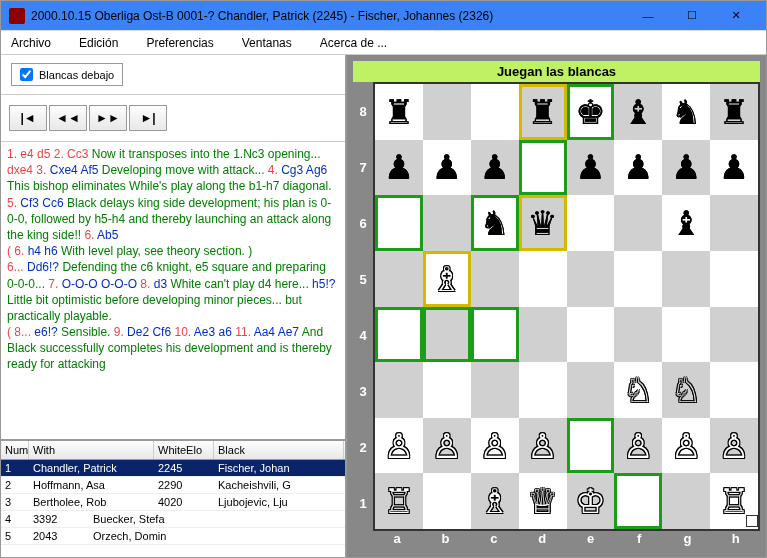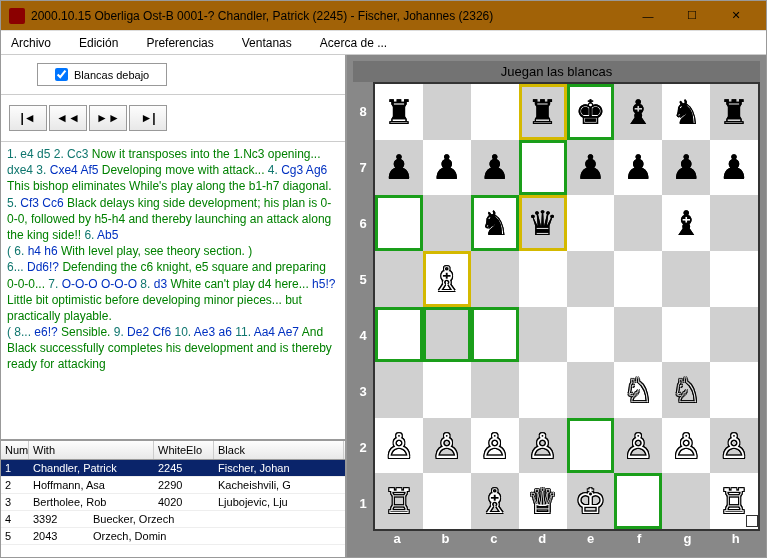--- a/index.html
+++ b/index.html
@@ -1,56 +1,56 @@
 <!DOCTYPE html>
 <html><head>
 <meta charset="utf-8">
 <style>
 * { box-sizing: border-box; margin: 0; padding: 0; }
 body { font-family: Tahoma, Arial, sans-serif; font-size: 11px; background: #fff; width: 767px; height: 558px; overflow: hidden; border: 1px solid #999; }
-.titlebar { height: 30px; background: #a16207; display: flex; align-items: center; padding: 0 8px; border-bottom: 1px solid #ddd; }
+.titlebar { height: 30px; background: #3b82f6; display: flex; align-items: center; padding: 0 8px; border-bottom: 1px solid #ddd; }
 .titlebar-icon { width: 16px; height: 16px; background: #8b0000; margin-right: 6px; border-radius: 2px; }
 .titlebar-text { flex: 1; font-size: 12px; color: #000; }
 .win-controls { display: flex; gap: 0; }
 .win-btn { width: 44px; height: 28px; display: flex; align-items: center; justify-content: center; font-size: 11px; }
 .menubar { height: 24px; display: flex; align-items: center; padding: 0 6px; gap: 20px; border-bottom: 1px solid #ccc; font-size: 12px; }
 .menu-item { padding: 2px 4px; cursor: default; }
 .main { display: flex; height: calc(558px - 30px - 24px - 2px); }
 .left-panel { width: 346px; border-right: 2px solid #999; display: flex; flex-direction: column; }
 .right-panel { flex: 1; background: #888; padding: 6px; display: flex; flex-direction: column; }
 .options-box { padding: 8px 10px; border-bottom: 1px solid #ccc; }
-.checkbox-wrap { display: flex; align-items: center; gap: 6px; border: 1px solid #999; padding: 4px 17px; width: fit-content; margin-left: 26px; }
+.checkbox-wrap { display: flex; align-items: center; gap: 6px; border: 1px solid #999; padding: 4px 8px; width: fit-content; }
 .checkbox-wrap input { width: 13px; height: 13px; }
 .nav-buttons { padding: 10px 8px; display: flex; gap: 2px; border-bottom: 1px solid #ccc; }
 .nav-btn { width: 38px; height: 26px; background: linear-gradient(#fdfdfd,#e8e8e8); border: 1px solid #999; display: flex; align-items: center; justify-content: center; font-size: 12px; font-weight: bold; }
 .moves { flex: 1; overflow-y: auto; padding: 4px 6px; font-size: 12px; line-height: 1.35; border-bottom: 2px solid #999; }
 .games-grid { height: 116px; overflow: auto; font-size: 11px; }
 .grid-head { display: flex; background: linear-gradient(#fdfdfd,#e8e8e8); border-bottom: 1px solid #999; font-weight: normal; }
 .grid-head > div { border-right: 1px solid #ccc; padding: 3px 4px; }
 .grid-row { display: flex; border-bottom: 1px solid #eee; }
 .grid-row.sel { background: #0a246a; color: #fff; }
 .grid-row > div { padding: 2px 4px; overflow: hidden; white-space: nowrap; }
 .col-num { width: 28px; }
 .col-white { width: 125px; }
 .col-elo { width: 60px; }
 .col-black { width: 130px; }
-.board-title { text-align: center; font-size: 13px; font-weight: normal; color: #000; background: #737373; padding: 3px; }
+.board-title { text-align: center; font-size: 13px; font-weight: bold; color: #000; background: #bef264; padding: 3px; }
 .board-wrap { flex: 1; position: relative; background: #888; display: flex; }
 .rank-labels { display: flex; flex-direction: column; justify-content: space-around; align-items: center; width: 20px; padding: 2px 0 20px 0; color: #fff; font-size: 13px; font-weight: bold; }
 .board-col { flex: 1; display: flex; flex-direction: column; }
 .chessboard { flex: 1; display: grid; grid-template-columns: repeat(8, 1fr); grid-template-rows: repeat(8, 1fr); border: 2px solid #333; }
 .sq { position: relative; display: flex; align-items: center; justify-content: center; font-size: 34px; line-height: 1; }
 .sq.light { background: #fff; }
 .sq.dark { background: #d0d0d0; }
 .sq .pc { font-family: "Segoe UI Symbol", "Arial Unicode MS", sans-serif; filter: drop-shadow(0.5px 0.5px 0 #000); }
 .hl-green { box-shadow: inset 0 0 0 3px #1a9e1a; }
 .hl-yellow { box-shadow: inset 0 0 0 3px #d4b900; }
 .file-labels { display: flex; height: 20px; color: #fff; font-size: 13px; font-weight: bold; }
 .file-labels > div { flex: 1; text-align: center; }
-.m-black { color: #0f766e; }
+.m-black { color: #ef4444; }
 .m-blue { color: #0030c0; }
 .m-green { color: #008000; }
 .corner-ind { width:12px; height:12px; background:#fff; border:1px solid #333; position:absolute; bottom:24px; right:2px; }
 </style>
 </head>
 <body>
 
 <div class="titlebar">
   <div class="titlebar-icon"></div>
   <div class="titlebar-text">2000.10.15 Oberliga Ost-B 0001-? Chandler, Patrick (2245) - Fischer, Johannes (2326)</div>
@@ -106,21 +106,21 @@
           </div>
           <div class="grid-row">
             <div class="col-num">3</div>
             <div class="col-white">Bertholee, Rob</div>
             <div class="col-elo">4020</div>
             <div class="col-black">Ljubojevic, Lju</div>
           </div>
           <div class="grid-row">
             <div class="col-num">4</div>
             <div class="col-elo">3392</div>
-            <div class="col-black">Buecker, Orzech</div>
+            <div class="col-black">Buecker, Stefa</div>
           </div>
           <div class="grid-row">
             <div class="col-num">5</div>
             <div class="col-elo">2043</div>
             <div class="col-black">Orzech, Domin</div>
           </div>
         </div>
     </div>
   </div>
 

